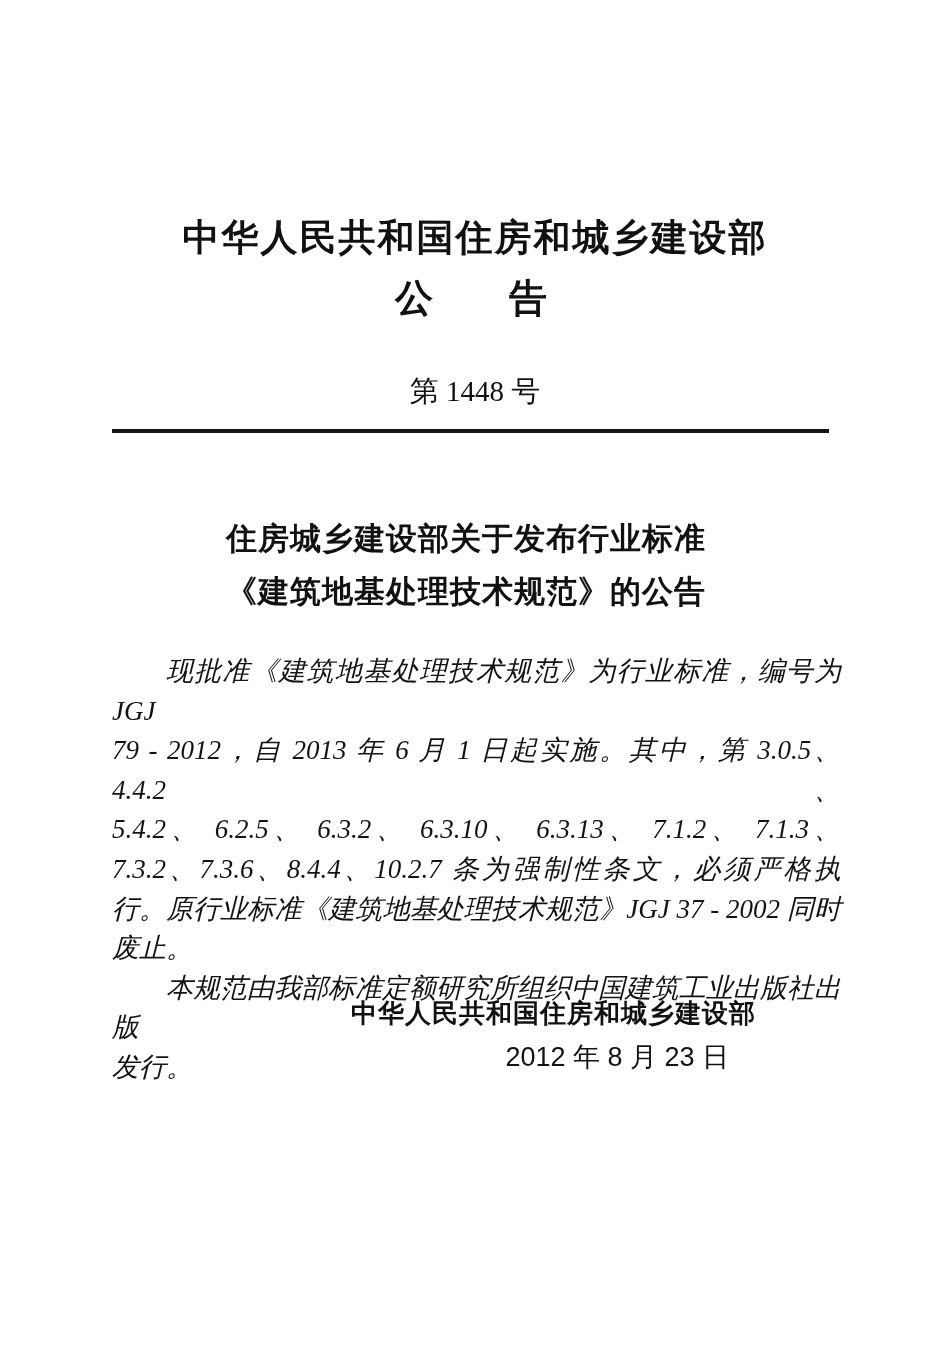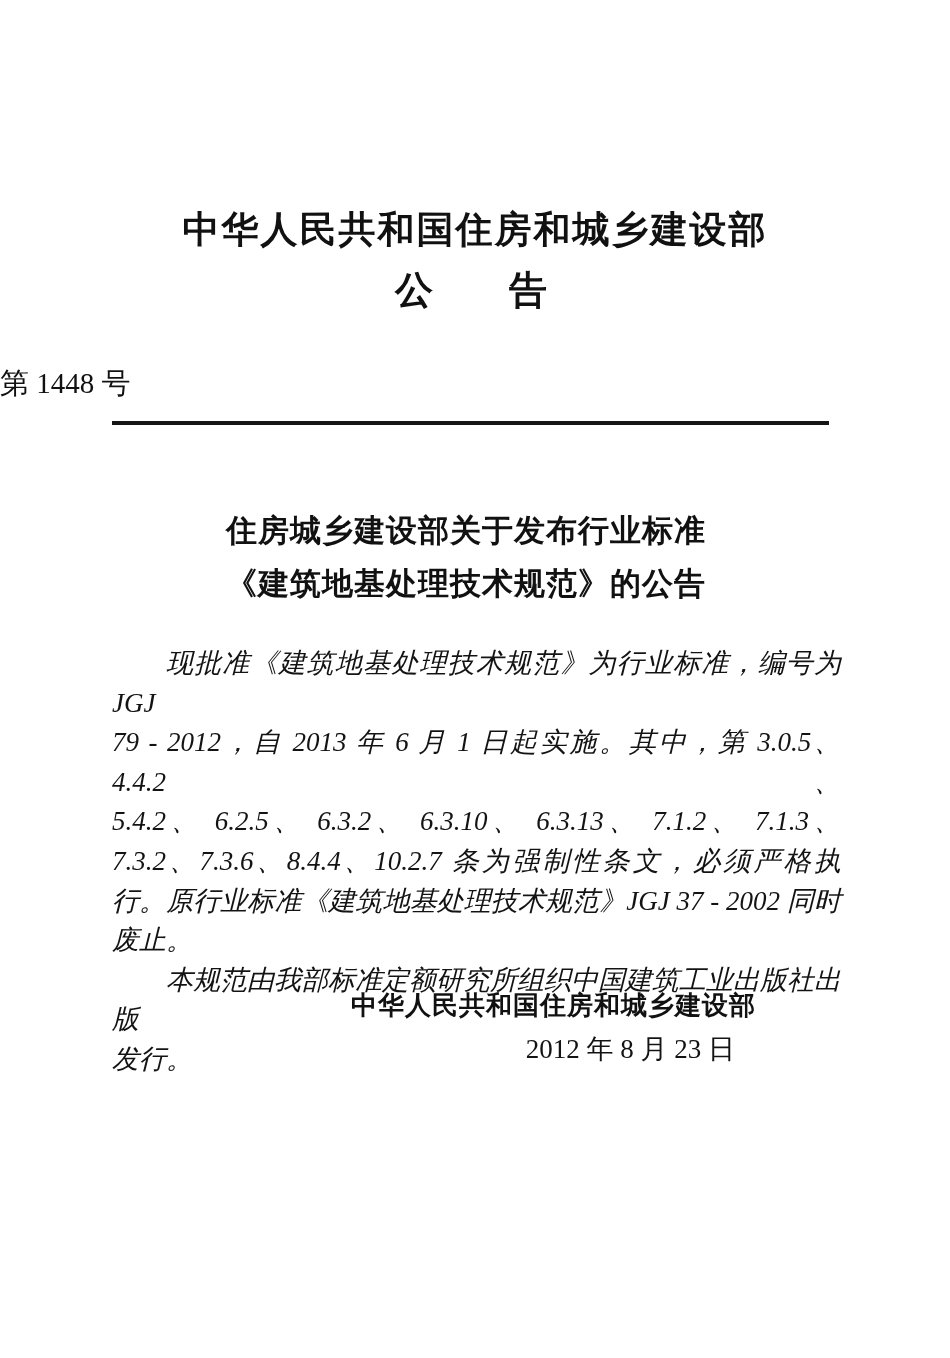--- a/index.html
+++ b/index.html
@@ -5,21 +5,21 @@
   * { margin: 0; padding: 0; box-sizing: border-box; }
   html, body { background: #ffffff; }
   body {
     font-family: "Liberation Serif", serif;
     color: #161616;
   }
   .page {
     position: relative;
     width: 950px;
     height: 1134px;
-    margin: 4px auto;
+    margin: 12px auto;
     background: #ffffff;
     overflow: hidden;
   }
   .ministry-title {
     position: absolute;
     top: 201px;
     left: 0;
     right: 0;
     text-align: center;
     font-family: "Liberation Sans", sans-serif;
@@ -37,20 +37,21 @@
     font-family: "Liberation Sans", sans-serif;
     font-weight: bold;
     font-size: 38px;
     color: #111;
   }
   .issue-number {
     position: absolute;
     top: 360px;
     left: 0;
     right: 0;
+    text-align: center;
     font-family: "Liberation Serif", serif;
     font-size: 29px;
     color: #111;
   }
   .divider-rule {
     position: absolute;
     top: 417px;
     left: 112px;
     width: 717px;
     height: 4px;
@@ -93,22 +94,22 @@
     right: 194px;
     font-family: "Liberation Sans", sans-serif;
     font-weight: bold;
     font-size: 26px;
     letter-spacing: 1px;
     color: #111;
   }
   .sign-date {
     position: absolute;
     top: 1027px;
-    right: 215px;
-    font-family: Liberation Serif, serif;
+    right: 221px;
+    font-family: Liberation Sans, sans-serif;
     font-size: 27px;
     color: #131313;
   }
   .page-number {
     position: absolute;
     top: 1255px;
     left: 768px;
     font-family: "Liberation Serif", serif;
     font-size: 28px;
     color: #131313;

